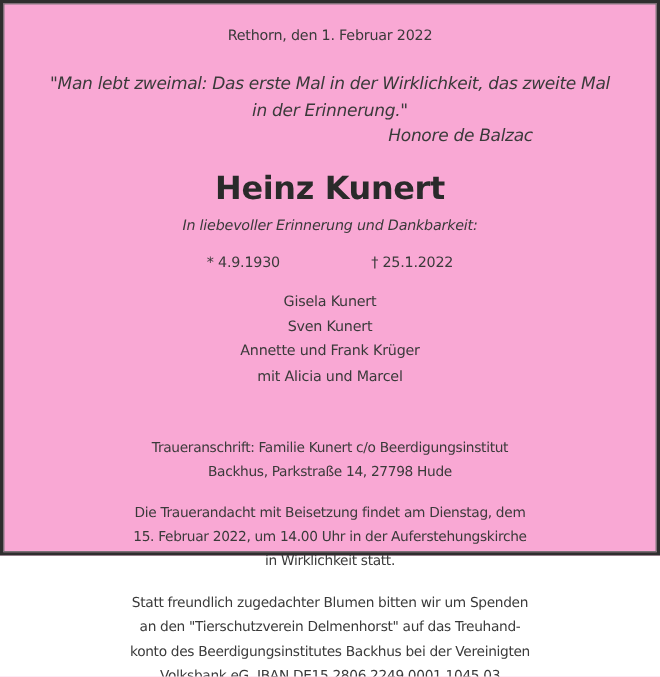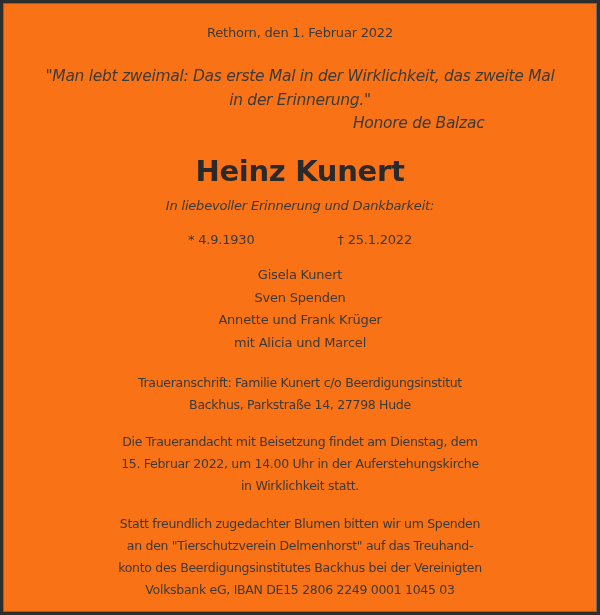--- a/index.html
+++ b/index.html
@@ -8,24 +8,24 @@
       background: #ffffff;
     }
     body {
       width: 600px;
       height: 615px;
       overflow: hidden;
     }
     .frame {
       position: relative;
       width: 600px;
-      height: 615px;
+      height: 505px;
       box-sizing: border-box;
       border: 3px solid #2e2e2e;
-      background: #f97316;
+      background: #f9a8d4;
       color: #3a3a3a;
       font-family: "DejaVu Sans", sans-serif;
       text-align: center;
     }
     .frame::after {
       content: "";
       position: absolute;
       inset: 0;
       border: 1px solid #6a6a6a;
       pointer-events: none;
@@ -79,20 +79,21 @@
     .family {
       top: 261px;
       font-size: 13px;
       line-height: 22.5px;
       letter-spacing: -0.2px;
     }
     .para {
       font-size: 12.5px;
       line-height: 22px;
       letter-spacing: -0.3px;
+      margin-top: 24px;
     }
     .address { top: 369px; }
     .service { top: 428px; }
     .donation { top: 510px; }
   </style>
 </head>
 <body>
 
 <div class="frame">
 
@@ -106,21 +107,21 @@
 
   <div class="line subtitle">In liebevoller Erinnerung und Dankbarkeit:</div>
 
   <div class="line dates">
     <span class="born">* 4.9.1930</span>
     <span class="died">† 25.1.2022</span>
   </div>
 
   <div class="line family">
     <div>Gisela Kunert</div>
-    <div>Sven Spenden</div>
+    <div>Sven Kunert</div>
     <div>Annette und Frank Krüger</div>
     <div>mit Alicia und Marcel</div>
   </div>
 
   <div class="line para address">
     <div>Traueranschrift: Familie Kunert c/o Beerdigungsinstitut</div>
     <div>Backhus, Parkstraße 14, 27798 Hude</div>
   </div>
 
   <div class="line para service">

